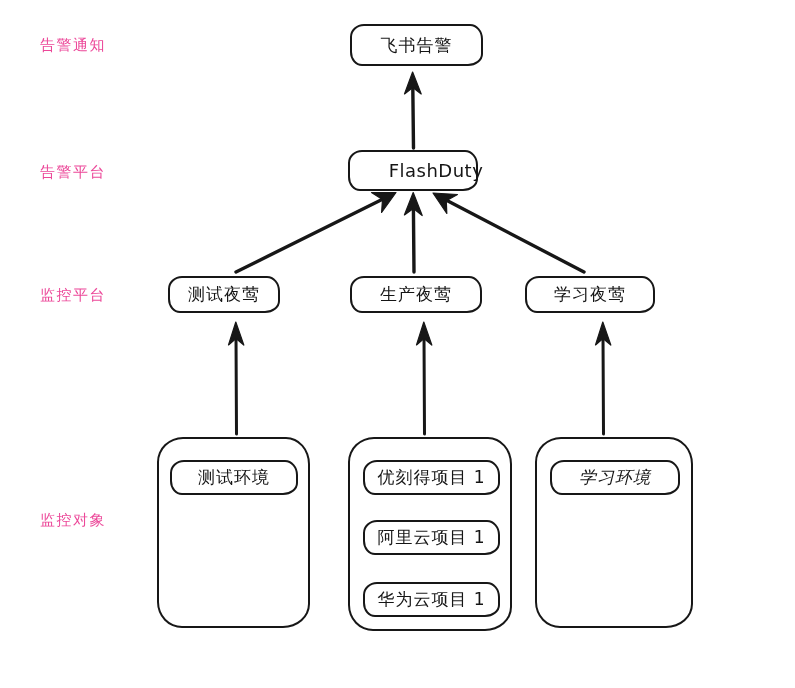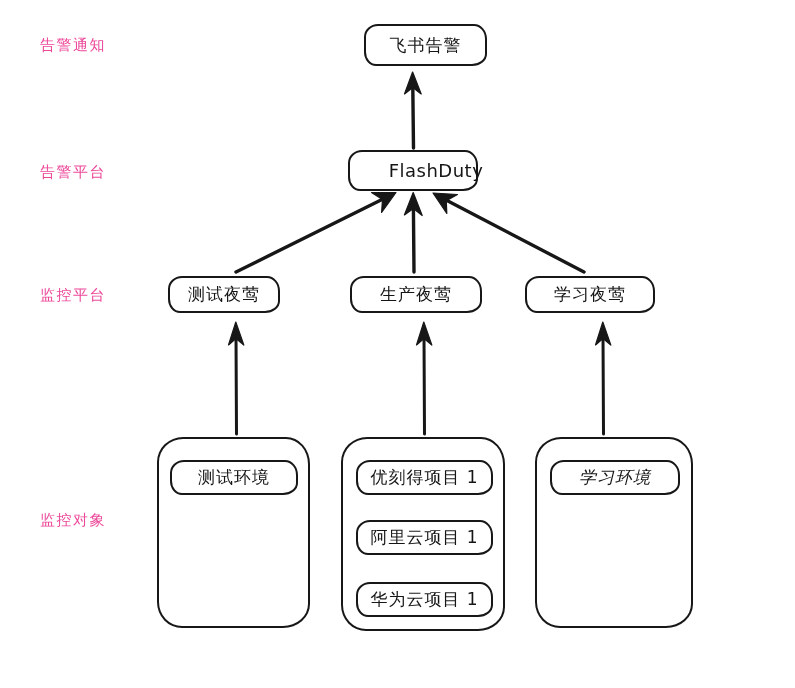--- a/index.html
+++ b/index.html
@@ -114,35 +114,35 @@
       </g>
 
     </g>
   </svg>
 
   <div class="row-label" style="left:40px; top:36px;">告警通知</div>
   <div class="row-label" style="left:40px; top:163px;">告警平台</div>
   <div class="row-label" style="left:40px; top:286px;">监控平台</div>
   <div class="row-label" style="left:40px; top:511px;">监控对象</div>
 
-  <div class="node" style="left:364px; top:24px; width:123px; height:42px;">飞书告警</div>
+  <div class="node" style="left:350px; top:24px; width:133px; height:42px;">飞书告警</div>
 
   <div class="node latin" style="left:348px; top:150px; width:130px; height:41px;">FlashDuty</div>
 
   <div class="node" style="left:168px; top:276px; width:112px; height:37px;">测试夜莺</div>
 
   <div class="node" style="left:350px; top:276px; width:132px; height:37px;">生产夜莺</div>
 
   <div class="node" style="left:525px; top:276px; width:130px; height:37px;">学习夜莺</div>
 
   <div class="group" style="left: 157px; top: 437px; width: 153px; height: 191px; position: absolute;">
     <div class="node" style="left: 11px; top: 21px; width: 128px; height: 35px;">测试环境</div>
   </div>
 
-  <div class="group" style="left: 341px; top: 437px; width: 164px; height: 194px; position: absolute;">
+  <div class="group" style="left: 348px; top: 437px; width: 164px; height: 194px; position: absolute;">
     <div class="node" style="left: 13px; top: 21px; width: 137px; height: 35px;">优刻得项目 1</div>
     <div class="node" style="left: 13px; top: 81px; width: 137px; height: 35px;">阿里云项目 1</div>
     <div class="node" style="left: 13px; top: 143px; width: 137px; height: 35px;">华为云项目 1</div>
   </div>
 
   <div class="group thin" style="left: 535px; top: 437px; width: 158px; height: 191px; position: absolute; font-style: italic;">
     <div class="node thin" style="left: 13px; top: 21px; width: 130px; height: 35px;">学习环境</div>
   </div>
 
 </div>

